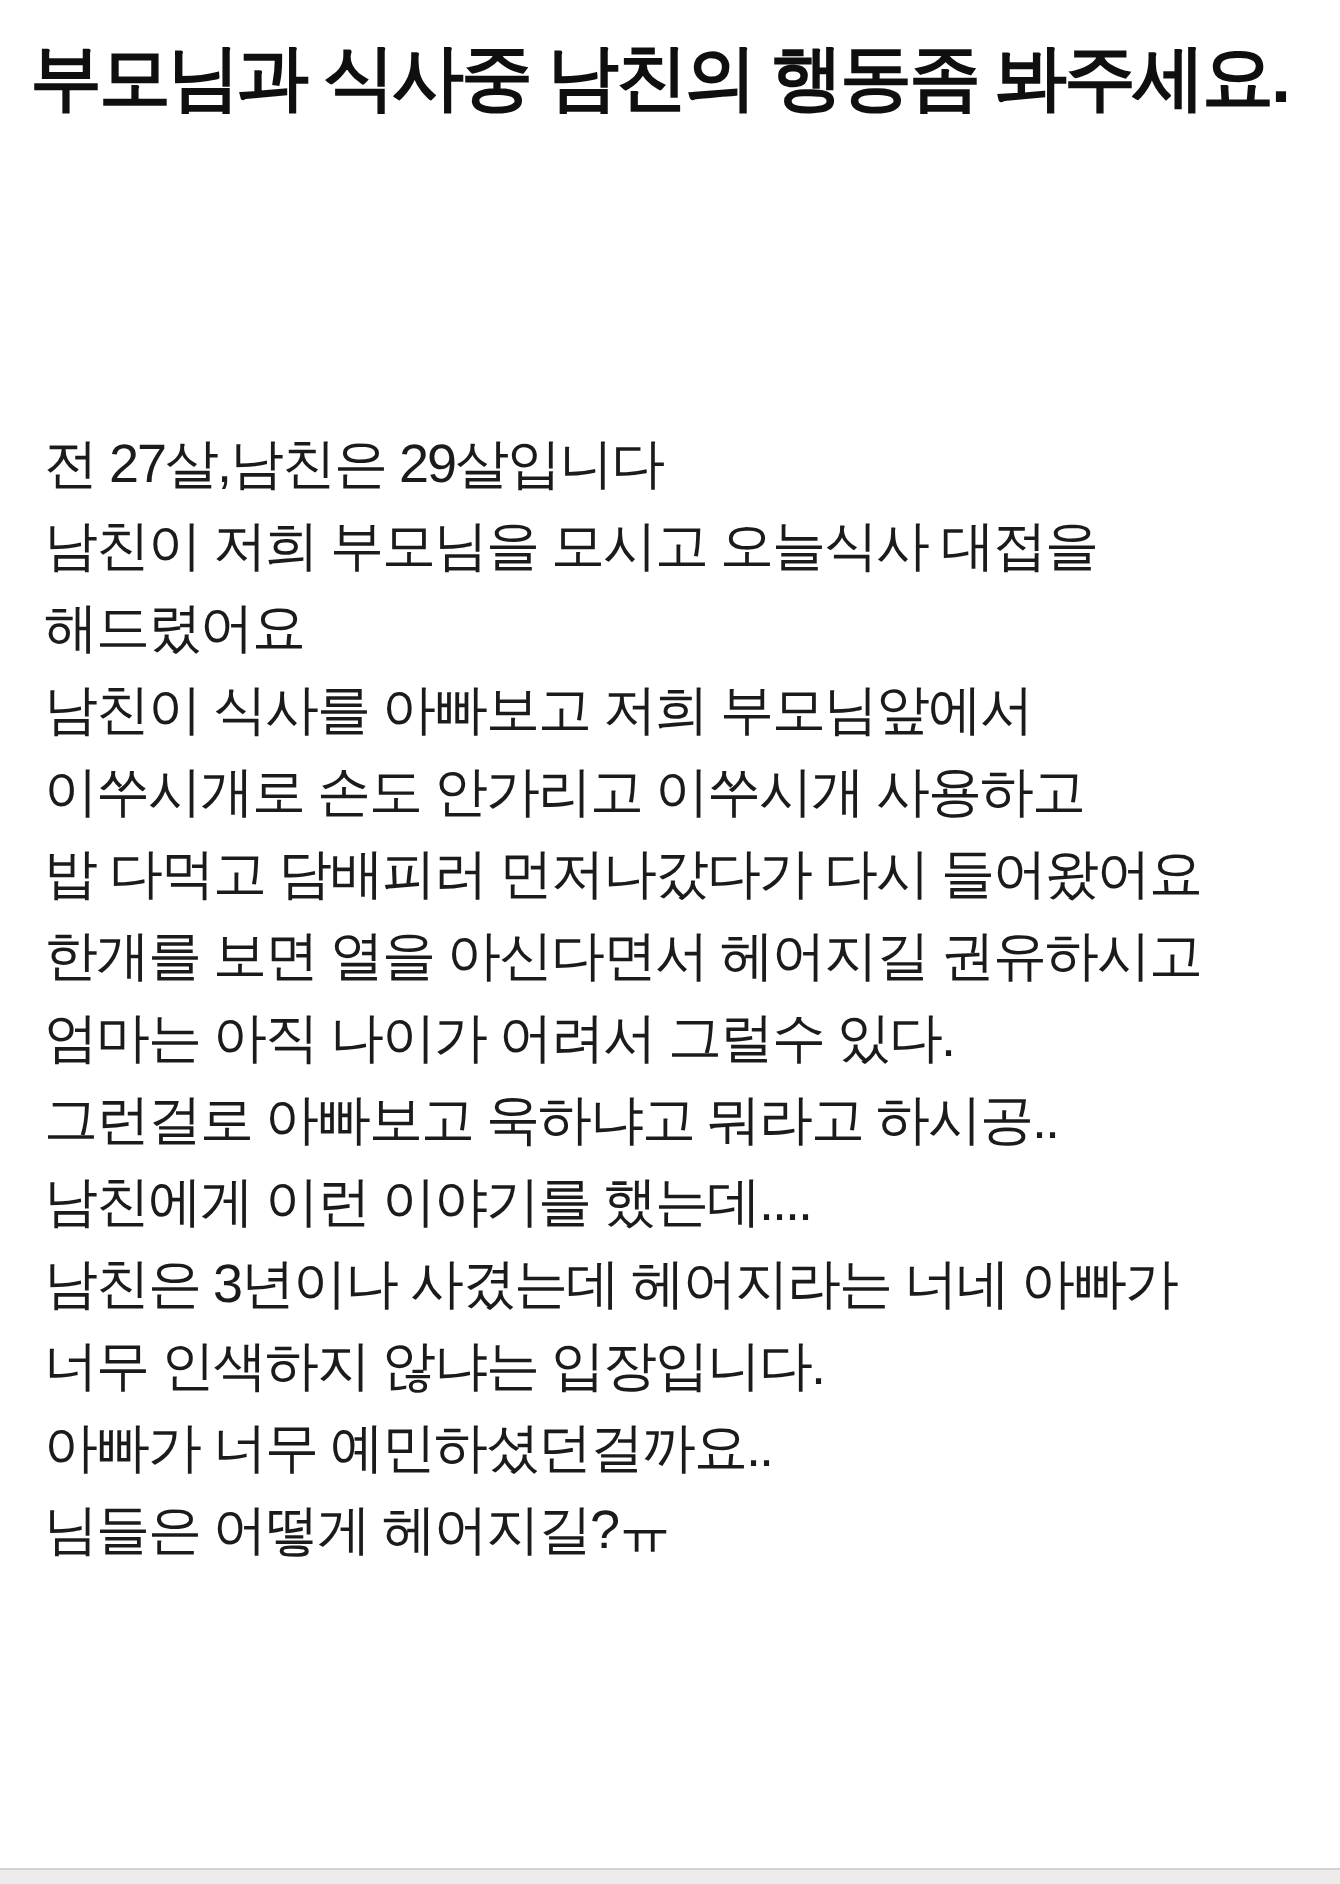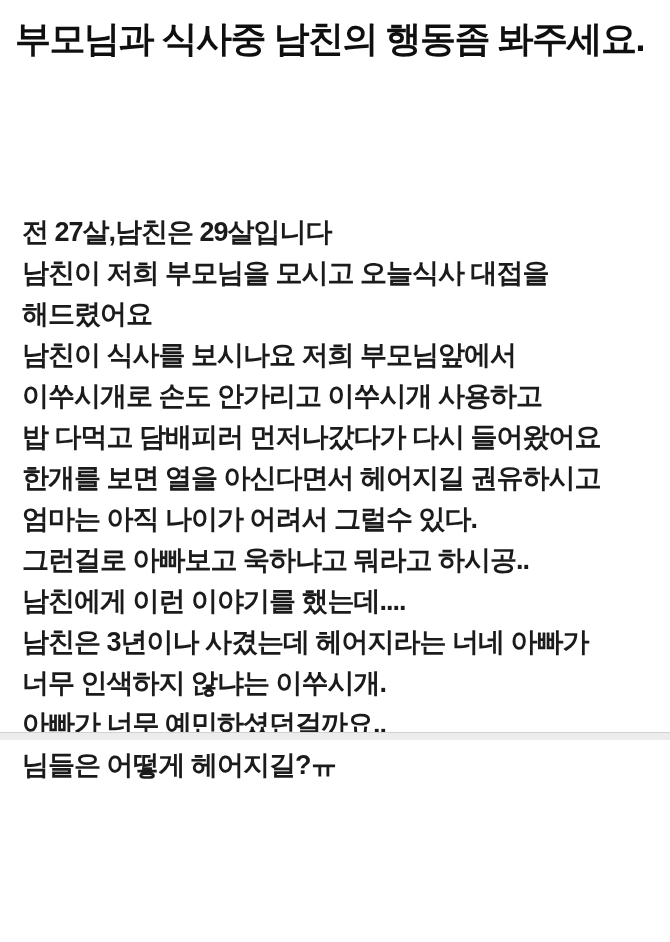--- a/index.html
+++ b/index.html
@@ -6,21 +6,21 @@
   html, body {
     width: 670px;
     height: 942px;
     background: #ffffff;
     overflow: hidden;
     font-family: "Liberation Sans", "DejaVu Sans", sans-serif;
   }
   .page {
     position: relative;
     width: 670px;
-    height: 740px;
+    height: 942px;
     background: #ffffff;
   }
   .post-title {
     position: absolute;
     top: 16px;
     left: 15px;
     right: 8px;
     font-size: 36px;
     line-height: 46px;
     font-weight: 700;
@@ -31,21 +31,21 @@
   .post-body {
     position: absolute;
     top: 212px;
     left: 22px;
     right: 14px;
     color: #1b1b1b;
   }
   .post-body p {
     font-size: 27px;
     line-height: 41px;
-    font-weight: 700;
+    font-weight: 400;
     letter-spacing: -1px;
     white-space: nowrap;
   }
   .bottom-bar {
     position: absolute;
     left: 0;
     bottom: 0;
     width: 670px;
     height: 8px;
     background: #ececec;
@@ -56,28 +56,28 @@
 <body>
 
 <div class="page">
 
   <h1 class="post-title">부모님과 식사중 남친의 행동좀 봐주세요.</h1>
 
   <div class="post-body">
     <p>전 27살,남친은 29살입니다</p>
     <p>남친이 저희 부모님을 모시고 오늘식사 대접을</p>
     <p>해드렸어요</p>
-    <p>남친이 식사를 보시나요 저희 부모님앞에서</p>
+    <p>남친이 식사를 아빠보고 저희 부모님앞에서</p>
     <p>이쑤시개로 손도 안가리고 이쑤시개 사용하고</p>
     <p>밥 다먹고 담배피러 먼저나갔다가 다시 들어왔어요</p>
     <p>한개를 보면 열을 아신다면서 헤어지길 권유하시고</p>
     <p>엄마는 아직 나이가 어려서 그럴수 있다.</p>
     <p>그런걸로 아빠보고 욱하냐고 뭐라고 하시공..</p>
     <p>남친에게 이런 이야기를 했는데....</p>
     <p>남친은 3년이나 사겼는데 헤어지라는 너네 아빠가</p>
-    <p>너무 인색하지 않냐는 이쑤시개.</p>
+    <p>너무 인색하지 않냐는 입장입니다.</p>
     <p>아빠가 너무 예민하셨던걸까요..</p>
     <p>님들은 어떻게 헤어지길?ㅠ</p>
   </div>
 
   <div class="bottom-bar"></div>
 
 </div>
 
 </body></html>

